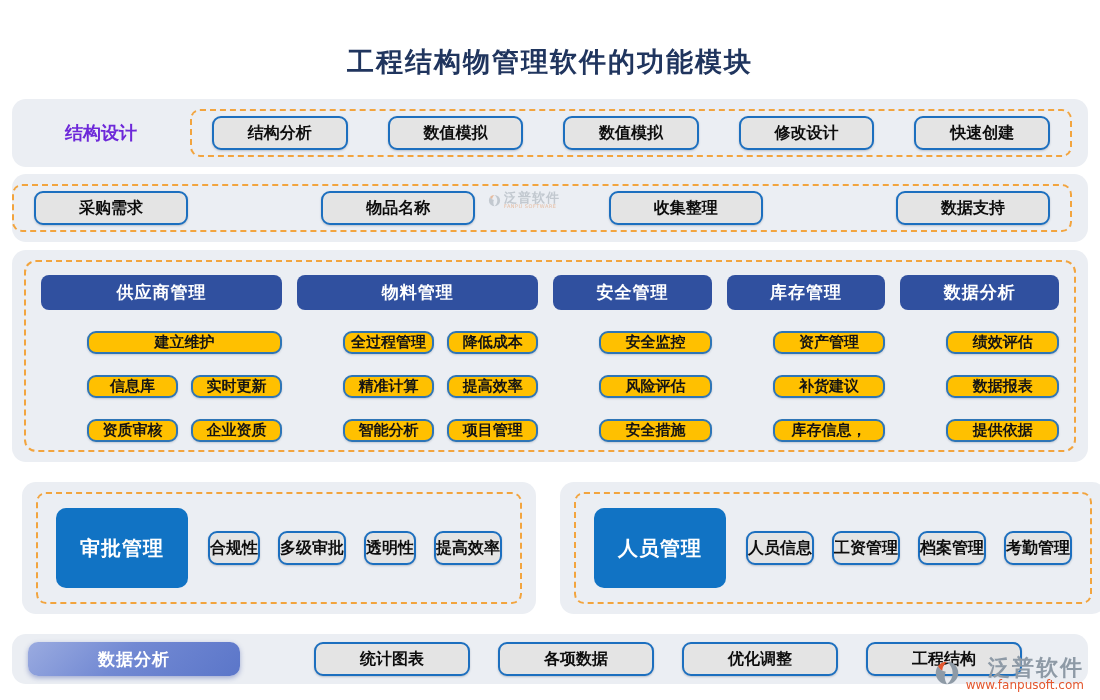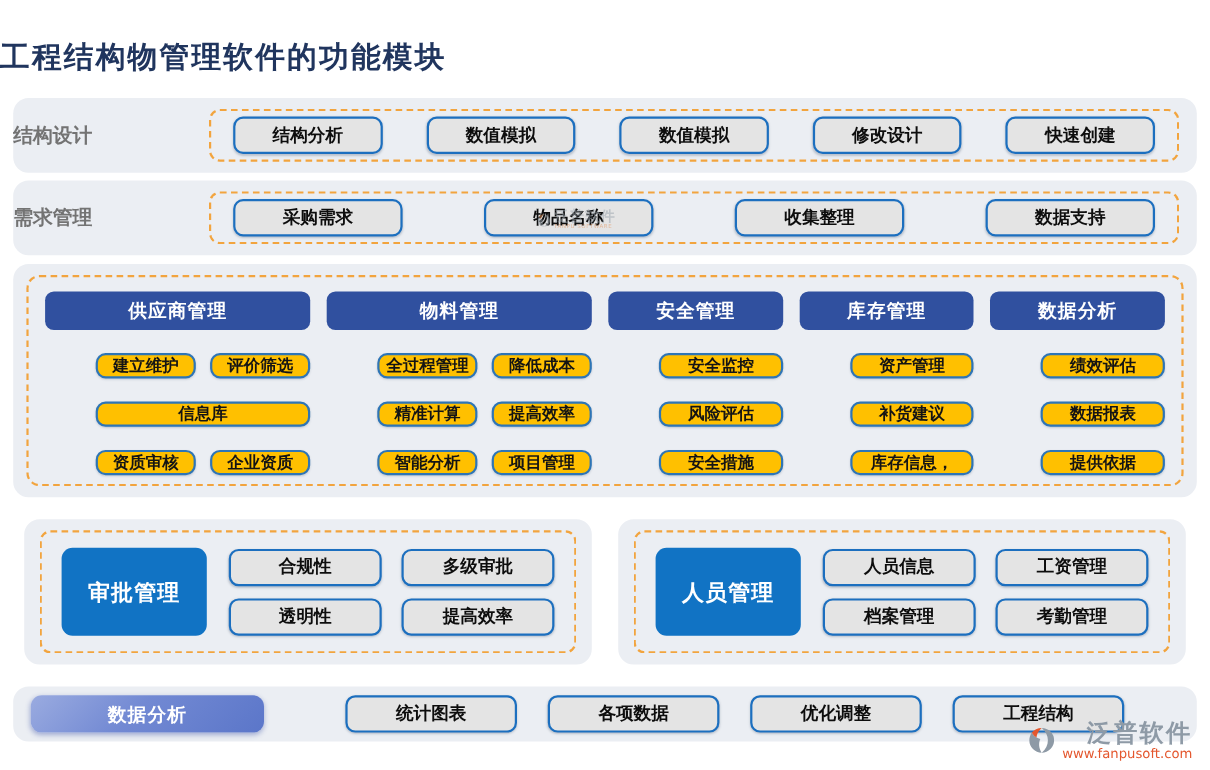--- a/index.html
+++ b/index.html
@@ -1,29 +1,29 @@
 <!DOCTYPE html>
 <html><head>
 <meta charset="utf-8">
 <style>
   html,body{margin:0;padding:0;background:#fff;}
   .page{
     width:1100px;height:700px;position:relative;overflow:hidden;background:#fff;
     font-family:"DejaVu Serif","Liberation Serif",serif;color:#111;
   }
   .title{
-    padding-top:34px;text-align:left;font-size:27px;font-weight:bold;
+    padding-top:44px;text-align:center;font-size:27px;font-weight:bold;
     color:#20355e;letter-spacing:2px;
   }
   .section{margin:0 12px;background:#ebeef3;border-radius:14px;box-sizing:border-box;}
   
   .band{height:68px;display:flex;align-items:center;}
   .band1{margin-top:19px;}
   .band2{margin-top:7px;}
-  .band-label{width:178px;text-align:left;font-size:18px;font-weight:bold;color:#737373;}
+  .band-label{width:178px;text-align:center;font-size:18px;font-weight:bold;color:#6d28d9;}
   .band-dash{
     flex:1;margin-right:16px;border:2px dashed #f2a43e;border-radius:10px;height:48px;
     display:flex;align-items:center;justify-content:space-between;padding:0 20px;gap:40px;
     box-sizing:border-box;
   }
   .btn-gray{
     background:#e4e4e4;border:2px solid #1c6fbf;border-radius:9px;height:30px;flex:1;
     max-width:150px;display:flex;align-items:center;justify-content:center;
     font-size:16px;font-weight:bold;color:#0d0d0d;box-shadow:0 1px 2px rgba(40,60,90,.25);
     white-space:nowrap;
@@ -53,21 +53,21 @@
   .group-card{flex:1;background:#ebeef3;border-radius:14px;display:flex;box-sizing:border-box;padding:10px 14px;}
   .group-dash{
     flex:1;border:2px dashed #f2a43e;border-radius:10px;display:flex;align-items:center;
     padding:0 18px;gap:20px;box-sizing:border-box;
   }
   .group-label{
     width:132px;height:80px;flex:0 0 132px;background:#1173c4;border-radius:10px;color:#fff;
     font-size:20px;font-weight:bold;display:flex;align-items:center;justify-content:center;
     letter-spacing:1px;
   }
-  .group-grid{flex:1;display:grid;grid-template-columns:1fr 1fr;gap:11px 18px;}
+  .group-grid{flex:1;display:grid;grid-template-columns:1fr 1fr 1fr 1fr;gap:11px 18px;}
   .group-grid .btn-gray{max-width:none;}
   
   .footer-band{margin-top:8px;height:50px;display:flex;align-items:center;padding:0 16px;}
   .footer-label{
     width:212px;flex:0 0 212px;height:34px;border-radius:10px;
     background:linear-gradient(135deg,#9aabe0 0%,#7289d3 45%,#5b76c9 100%);
     color:#fff;font-size:17px;font-weight:bold;display:flex;align-items:center;justify-content:center;
     box-shadow:0 2px 5px rgba(70,90,170,.45);letter-spacing:1px;
   }
   .footer-btns{flex:1;display:flex;justify-content:center;gap:28px;margin:0 48px 0 72px;}
@@ -100,21 +100,20 @@
     <div class="band-dash">
       <div class="btn-gray">结构分析</div>
       <div class="btn-gray">数值模拟</div>
       <div class="btn-gray">数值模拟</div>
       <div class="btn-gray">修改设计</div>
       <div class="btn-gray">快速创建</div>
     </div>
   </div>
 
   <div class="section band band2">
-    <div class="band-label">需求管理</div>
     <div class="band-dash">
       <div class="btn-gray">采购需求</div>
       <div class="btn-gray">物品名称</div>
       <div class="btn-gray">收集整理</div>
       <div class="btn-gray">数据支持</div>
     </div>
   </div>
 
   <div class="watermark">
     <svg class="wm-icon" viewBox="0 0 24 24">
@@ -128,24 +127,24 @@
     </div>
   </div>
 
   <div class="section matrix">
     <div class="matrix-dash">
 
       <div class="mcol wide">
         <div class="mhead">供应商管理</div>
         <div class="mrow">
           <div class="btn-yellow">建立维护</div>
-          <div class="btn-yellow">评价筛选</div>
         </div>
         <div class="mrow">
           <div class="btn-yellow">信息库</div>
+          <div class="btn-yellow">实时更新</div>
         </div>
         <div class="mrow">
           <div class="btn-yellow">资质审核</div>
           <div class="btn-yellow">企业资质</div>
         </div>
       </div>
 
       <div class="mcol wide">
         <div class="mhead">物料管理</div>
         <div class="mrow">

